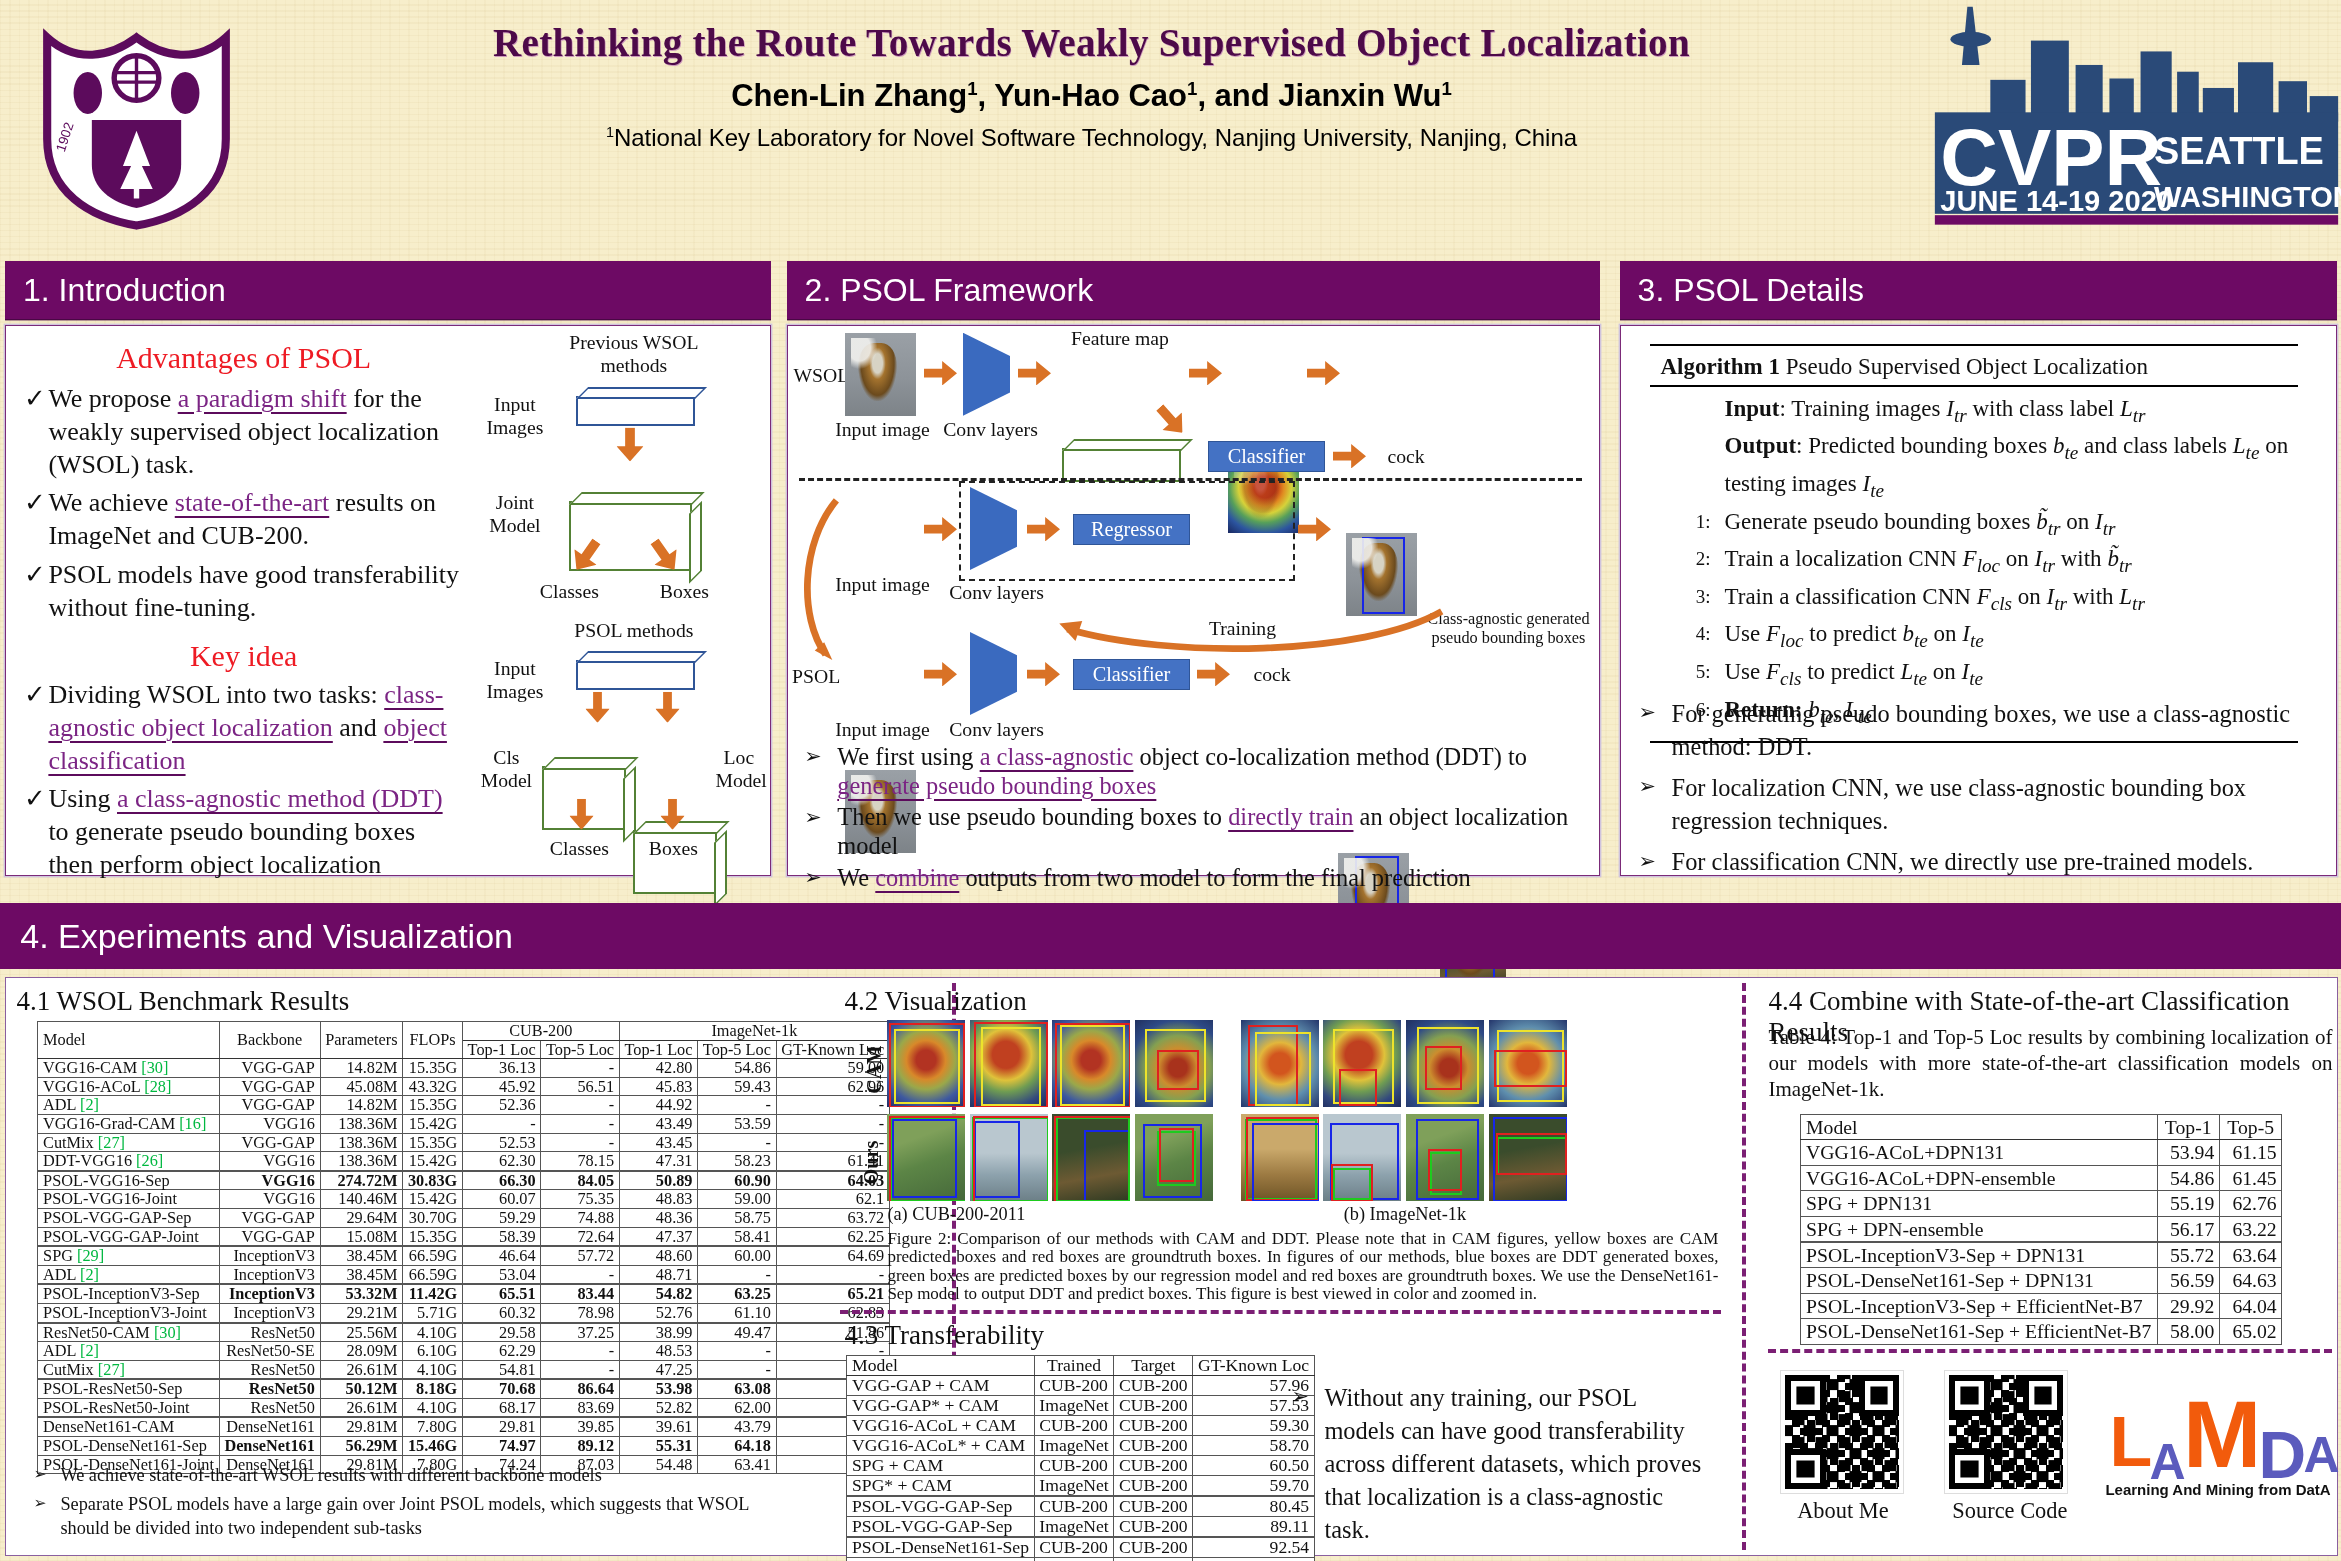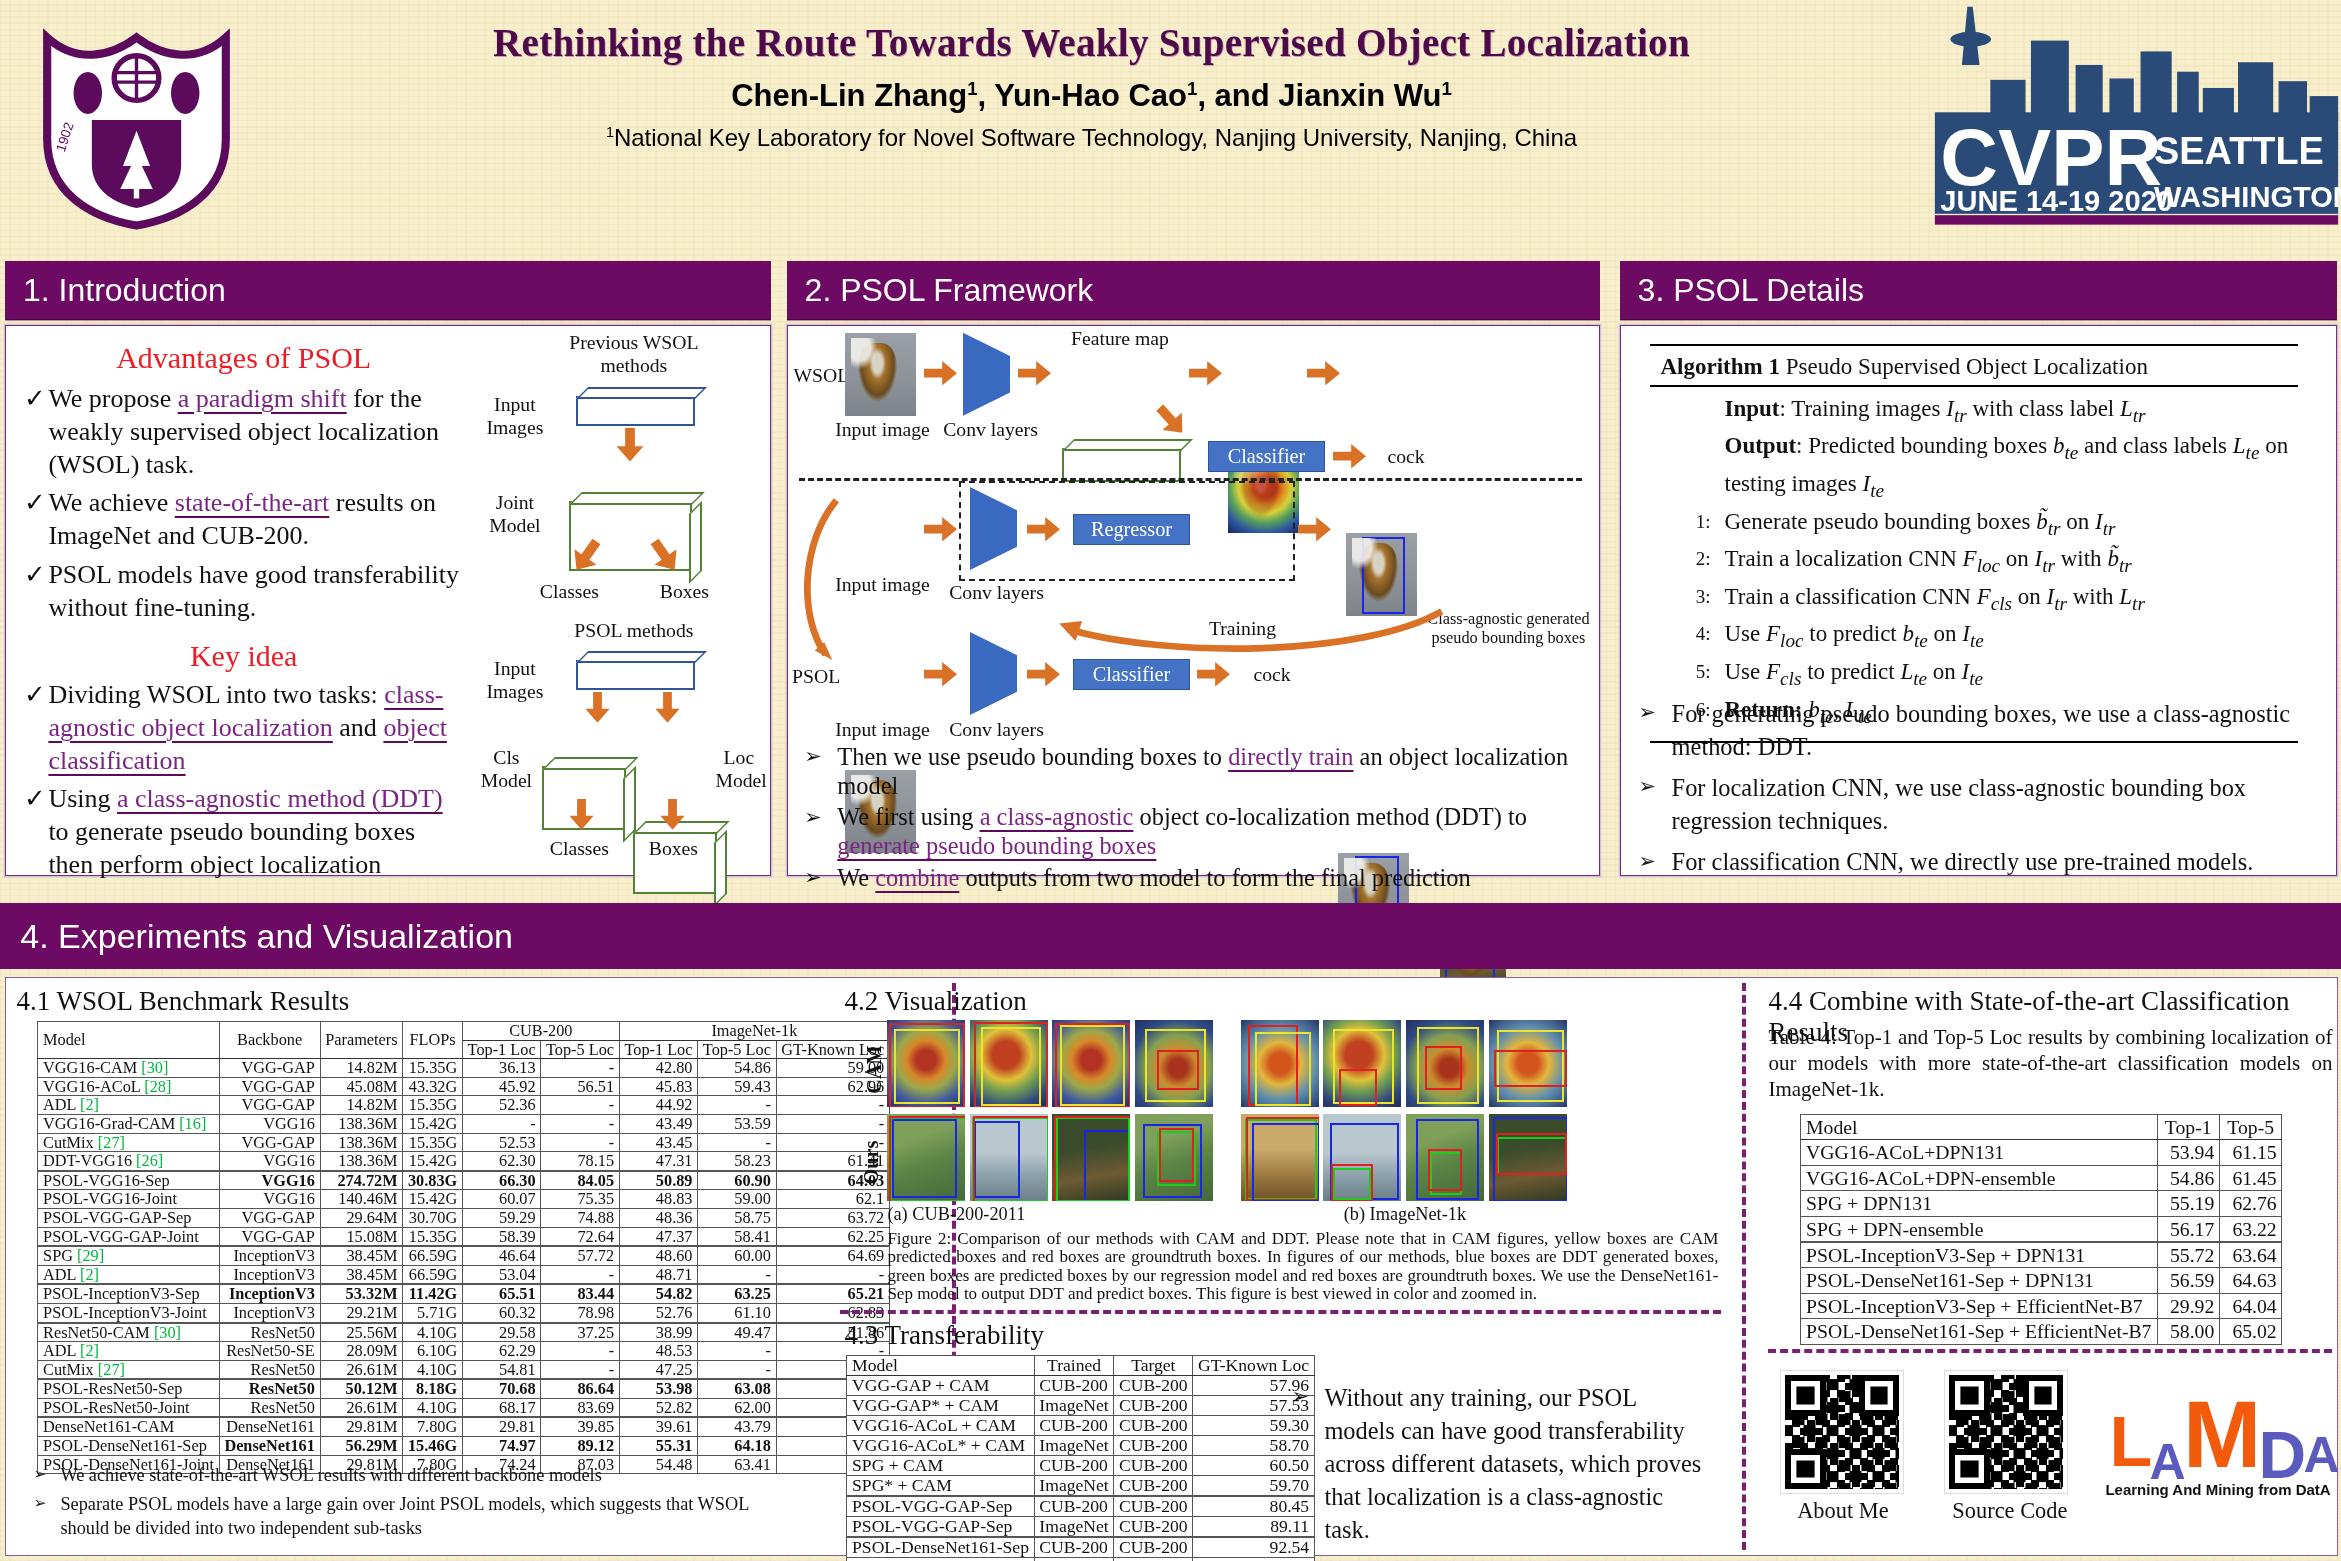--- a/index.html
+++ b/index.html
@@ -237,22 +237,22 @@
     <div class="abs arr" style="left:136px;top:336px;width:33px;height:24.4px"></div>
     <div class="abs trap" style="left:182px;top:306px;width:47px;height:83px"></div>
     <div class="abs arr" style="left:239px;top:336px;width:33px;height:24.4px"></div>
     <div class="abs blue-op" style="left:285px;top:333px;width:115px;height:28.5px;line-height:28.5px"><span>Classifier</span></div>
     <div class="abs arr" style="left:409px;top:336px;width:33px;height:24.4px"></div>
     <div class="abs dlabel" style="left:450px;top:337px;width:68px">cock</div>
     <div class="abs dlabel" style="left:47px;top:392px;width:95px">Input image</div>
     <div class="abs dlabel" style="left:161px;top:392px;width:95px">Conv layers</div>
 
     <div class="abs" id="fw-bullets" style="left:16.3px;top:417px;width:779px">
+        <div class="pt-item">We first using <span class="ul">a class-agnostic</span> object co-localization method (DDT) to <span class="ul">generate pseudo bounding boxes</span></div>
         <div class="pt-item">Then we use pseudo bounding boxes to <span class="ul">directly train</span> an object localization model</div>
-        <div class="pt-item">We first using <span class="ul">a class-agnostic</span> object co-localization method (DDT) to <span class="ul">generate pseudo bounding boxes</span></div>
         <div class="pt-item">We <span class="ul">combine</span> outputs from two model to form the final prediction</div>
       </div>
   </div>
 </div>
 
 <div class="panel" id="sec3" style="left:1620px;top:261px;width:717px;height:615px">
   <div class="sec-header">3. PSOL Details</div>
   <div class="sec-body">
     <div class="abs" id="algo-box" style="left:28.5px;top:17.6px;width:648px;border-top:2.7px solid #000;border-bottom:2.7px solid #000;padding:4.1px 0 9.5px 0">
       <div style="font-size:23px;line-height:33px;padding-left:11px;border-bottom:2px solid #000;padding-bottom:2.7px"><b>Algorithm 1</b> Pseudo Supervised Object Localization</div>

